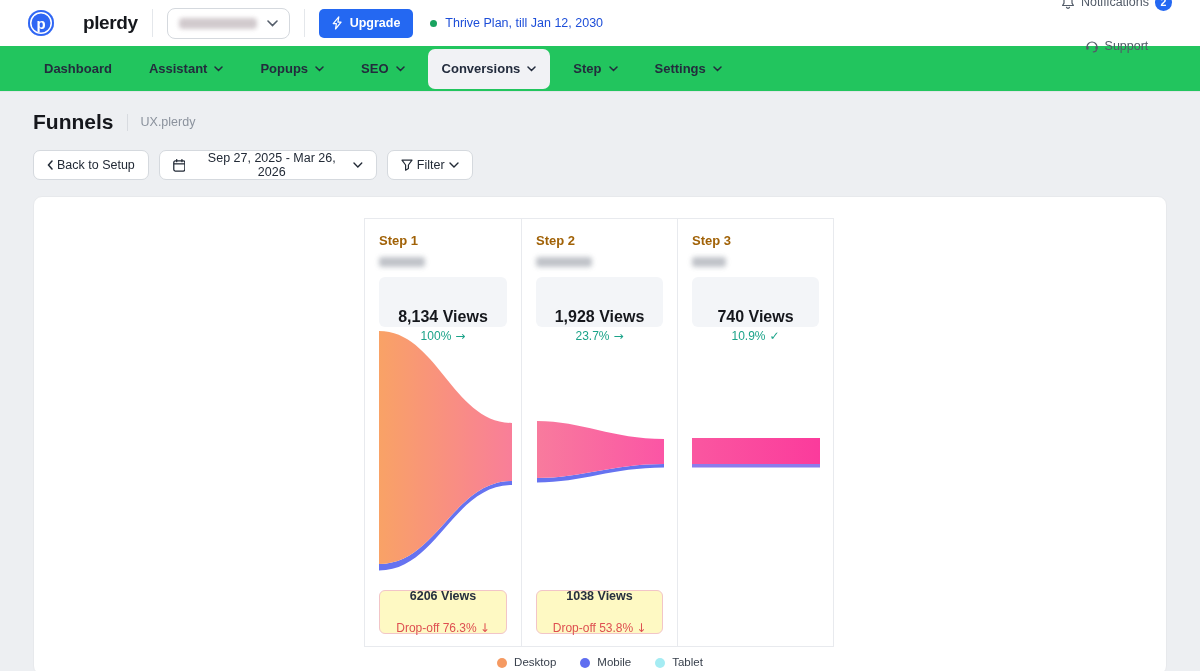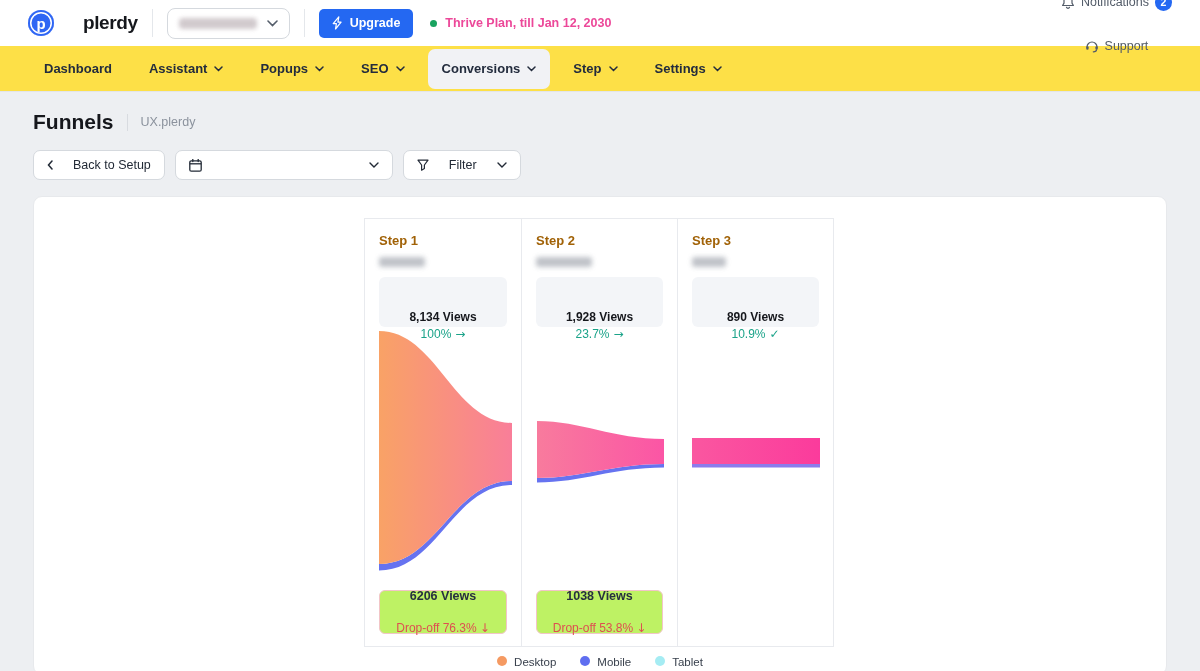--- a/index.html
+++ b/index.html
@@ -10,57 +10,57 @@
   
   .topbar { height:46px; background:#fff; display:flex; align-items:center; padding:0 28px; }
   .logo-wrap { display:flex; align-items:center; gap:8px; }
   .logo-circle { width:26px; height:26px; border-radius:50%; background:#2f66f4; color:#fff; display:flex; align-items:center; justify-content:center; font-weight:700; font-size:15px; box-shadow:inset 0 0 0 2px #2f66f4, inset 0 0 0 3.5px #fff; }
   .brand { font-size:19px; font-weight:700; letter-spacing:-0.4px; color:#15171c;margin-left:21px; }
   .vdiv { width:1px; height:28px; background:#e4e7eb; margin:0 14px; }
   .account-select { width:123px; height:31px; border:1px solid #d5d9de; border-radius:8px; background:#fff; display:flex; align-items:center; justify-content:space-between; padding:0 11px; cursor:pointer; }
   .blur-blob { height:11px; border-radius:4px; background:#c6bdc1; filter:blur(2.2px); opacity:.8; }
   .acct-blob { width:78px; }
   .upgrade-btn { height:29px; background:#2468f2; border:none; color:#fff; border-radius:5px; display:flex; align-items:center; gap:7px; padding:0 13px; font-size:12.5px; font-weight:700; font-family:inherit; cursor:pointer; }
-  .plan { margin-left:17px; display:flex; align-items:center; gap:8px; font-size:12.5px; color:#ec4899;font-weight:bold; }
+  .plan { margin-left:17px; display:flex; align-items:center; gap:8px; font-size:12.5px; color:#1d4ed8; }
   .plan-dot { width:7px; height:7px; border-radius:50%; background:#18a35f; }
   .top-right { margin-left:auto; display:flex; align-items:center; gap:28px;flex-direction:column; }
   .top-link { display:flex; align-items:center; gap:6px; font-size:12.5px; color:#525b68; cursor:pointer; }
   .notif-badge { width:17px; height:17px; border-radius:50%; background:#2468f2; color:#fff; font-size:10.5px; font-weight:700; display:flex; align-items:center; justify-content:center; }
 
   
-  .navbar { height:46px; background:#fde047; border-bottom:1px solid #e3e5e9; display:flex; align-items:center; padding:0 30px; gap:9px; }
+  .navbar { height:46px; background:#22c55e; border-bottom:1px solid #e3e5e9; display:flex; align-items:center; padding:0 30px; gap:9px; }
   .nav-item { display:flex; align-items:center; gap:7px; font-size:13px; font-weight:700; color:#232c3d; padding:0 14px; height:40px; border-radius:7px; cursor:pointer; white-space:nowrap; }
   .nav-item.active { background:#f1f2f5; }
   .chev { display:inline-block; }
 
   
   .content { padding:0 33px; }
   .page-head { display:flex; align-items:center; margin-top:18px; }
   .page-title { font-size:21px; font-weight:700; color:#15171c; }
   .page-sub { font-size:12.5px; color:#8b929d; margin-left:13px; padding-left:13px; border-left:1px solid #d8dbe0; line-height:17px; }
   .toolbar { display:flex; gap:10px; margin-top:16px; }
-  .tbtn { height:30px; background:#fff; border:1px solid #d5d9de; border-radius:7px; display:flex; align-items:center; gap:20px; padding:0 13px; font-size:12.5px; color:#222a36; font-weight:500; font-family:inherit; cursor:pointer; }
+  .tbtn { height:30px; background:#fff; border:1px solid #d5d9de; border-radius:7px; display:flex; align-items:center; gap:4px; padding:0 13px; font-size:12.5px; color:#222a36; font-weight:500; font-family:inherit; cursor:pointer; }
 
   
   .card { margin-top:16px; background:#fff; border:1px solid #e7e9ec; border-radius:9px; height:479px; position:relative; }
   .grid { position:absolute; left:330px; top:21px; width:470px; height:429px; display:flex; border:1px solid #e8eaee; background:#fff; }
   .col { width:156px; position:relative; padding:14px 14px 0 14px; }
   .col + .col { border-left:1px solid #e8eaee; }
   .step-title { font-size:13px; font-weight:700; color:#a16207; }
   .step-sub-blur { margin-top:9px; height:10px; border-radius:3px; background:#b4b8bf; filter:blur(2.4px); opacity:.85; }
   .views-box { margin-top:10px; background:#f3f5f8; border-radius:6px; height:50px; display:flex; flex-direction:column; align-items:center; justify-content:center; gap:3px; }
-  .views-num { font-size:12px; font-weight:700; color:#15171c;margin-top:46px; }
+  .views-num { font-size:16px; font-weight:700; color:#15171c;margin-top:46px; }
   .views-pct { font-size:12px; font-weight:500; color:#1ba389; display:flex; align-items:center; gap:4px; }
   .funnel-svg { position:absolute; left:0; top:107px; display:block; }
-  .dropoff { position:absolute; left:14px; right:14px; bottom:12px; height:44px; background:#bef264; border:1px solid #f2c5c8; border-radius:6px; display:flex; flex-direction:column; align-items:center; justify-content:center; gap:18px; }
+  .dropoff { position:absolute; left:14px; right:14px; bottom:12px; height:44px; background:#fef9c3; border:1px solid #f2c5c8; border-radius:6px; display:flex; flex-direction:column; align-items:center; justify-content:center; gap:18px; }
   .do-views { font-size:12.5px; font-weight:700; color:#27303f; }
   .do-label { font-size:12px; font-weight:500; color:#de4f51; display:flex; align-items:center; gap:3px; }
 
   .legend { position:absolute; left:0; right:0; top:459px; display:flex; justify-content:center; align-items:center; gap:24px; }
-  .legend-item { display:flex; align-items:flex-start; gap:7px; font-size:11.5px; color:#39414d; }
+  .legend-item { display:flex; align-items:flex-end; gap:7px; font-size:11.5px; color:#39414d; }
   .legend-dot { width:10px; height:10px; border-radius:50%; }
 </style>
 </head>
 <body>
 
 <header class="topbar">
   <div class="logo-wrap">
     <div class="logo-circle">p</div>
     <div class="brand">plerdy</div>
   </div>
@@ -158,20 +158,21 @@
         </svg>
       <span>Back to Setup</span>
     </button>
     <button class="tbtn" style="width:218px; justify-content:space-between;">
       <span style="display:flex; align-items:center; gap:9px;">
         <svg width="13" height="13" viewBox="0 0 13 13">
             <rect x="0.8" y="1.8" width="11.4" height="10.4" rx="1.5" fill="none" stroke="#222a36" stroke-width="1.3"></rect>
             <path d="M0.8 4.8h11.4" stroke="#222a36" stroke-width="1.3"></path>
             <path d="M3.8 0.4v2.2M9.2 0.4v2.2" stroke="#222a36" stroke-width="1.3" stroke-linecap="round"></path>
           </svg>
+        <span>Sep 27, 2025 - Mar 26, 2026</span>
       </span>
       <svg class="chev" width="10" height="6" viewBox="0 0 10 6">
           <path d="M1 1l4 4 4-4" fill="none" stroke="#222a36" stroke-width="1.4" stroke-linecap="round"></path>
         </svg>
     </button>
     <button class="tbtn">
       <svg width="12" height="12" viewBox="0 0 12 12">
           <path d="M1 1.2h10L7.4 6v3.6l-2.8 1.6V6L1 1.2z" fill="none" stroke="#222a36" stroke-width="1.2" stroke-linejoin="round"></path>
         </svg>
       <span>Filter</span>
@@ -239,21 +240,21 @@
               <span>Drop-off 53.8%</span>
               <span class="glyph">↓</span>
             </div>
         </div>
       </div>
 
       <div class="col">
         <div class="step-title">Step 3</div>
         <div class="step-sub-blur" style="width:34px;"></div>
         <div class="views-box">
-          <div class="views-num">890 Views</div>
+          <div class="views-num">740 Views</div>
           <div class="views-pct">
               <span>10.9%</span>
               <span class="glyph">✓</span>
             </div>
         </div>
         <svg class="funnel-svg" width="156" height="255" viewBox="0 0 156 255">
           <defs>
             <linearGradient id="g3" x1="0" y1="0" x2="1" y2="0">
               <stop offset="0" stop-color="#fa57a0"></stop>
                 <stop offset="1" stop-color="#fb3b9c"></stop>

